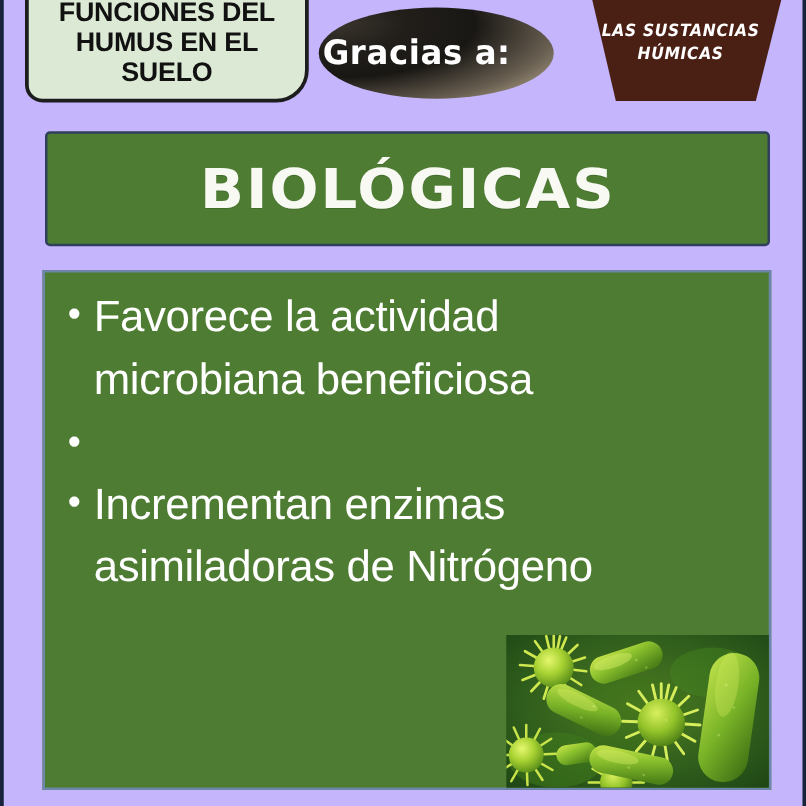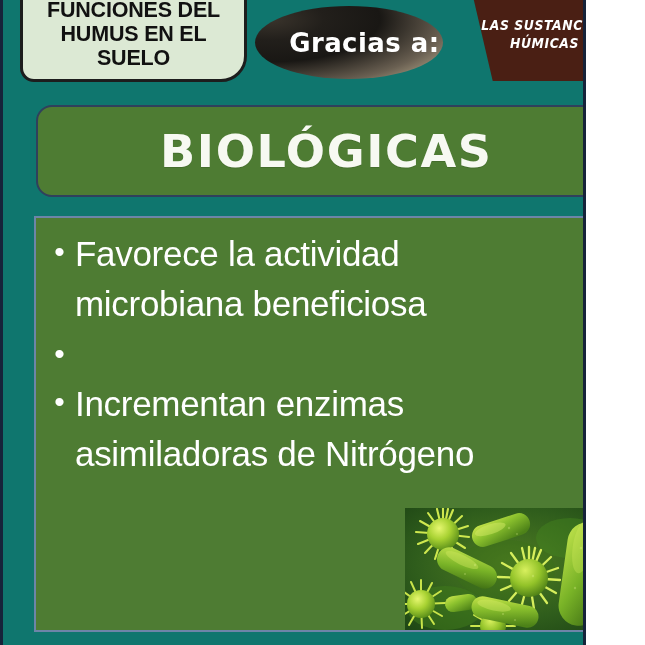--- a/index.html
+++ b/index.html
@@ -6,23 +6,23 @@
     margin: 0;
     padding: 0;
     background: #ffffff;
   }
   body {
     font-family: "Liberation Sans", sans-serif;
   }
 
   #slide {
     position: relative;
-    width: 586px;
+    width: 645px;
     height: 645px;
-    background: #0f766e;
+    background: #c4b5fd;
     overflow: hidden;
     box-sizing: border-box;
     border-left: 3px solid #16233a;
     border-right: 3px solid #16233a;
   }
 
   
   .top-row {
     position: absolute;
     left: 0; top: 0;
@@ -60,21 +60,21 @@
     position: absolute;
     left: 252px;
     top: 6px;
     width: 188px;
     height: 73px;
     border-radius: 50%;
     background: radial-gradient(ellipse 130% 130% at 8% 18%,
                 #3a342c 0%, #221f1b 22%, #191714 45%, #6a6052 72%, #bdb091 92%, #cfc4a6 100%);
     display: flex;
     align-items: center;
-    justify-content: flex-end;
+    justify-content: flex-start;
   }
   .gracias-text {
     color: #ffffff;
     font-size: 27px;
     font-weight: bold;
     font-family: "DejaVu Sans", sans-serif;
     letter-spacing: 0.5px;
     transform: scaleX(0.96);
   }
 
@@ -105,21 +105,21 @@
 
   
   .header-bar {
     position: absolute;
     left: 33px;
     top: 105px;
     width: 580px;
     height: 92px;
     background: #4e7c33;
     border: 2px solid #30405c;
-    border-radius: 16px;
+    border-radius: 4px;
     box-sizing: border-box;
     display: flex;
     align-items: center;
     justify-content: center;
     text-align: center;
   }
   .header-bar-text {
     color: #f7f9f2;
     font-size: 44px;
     font-weight: bold;

